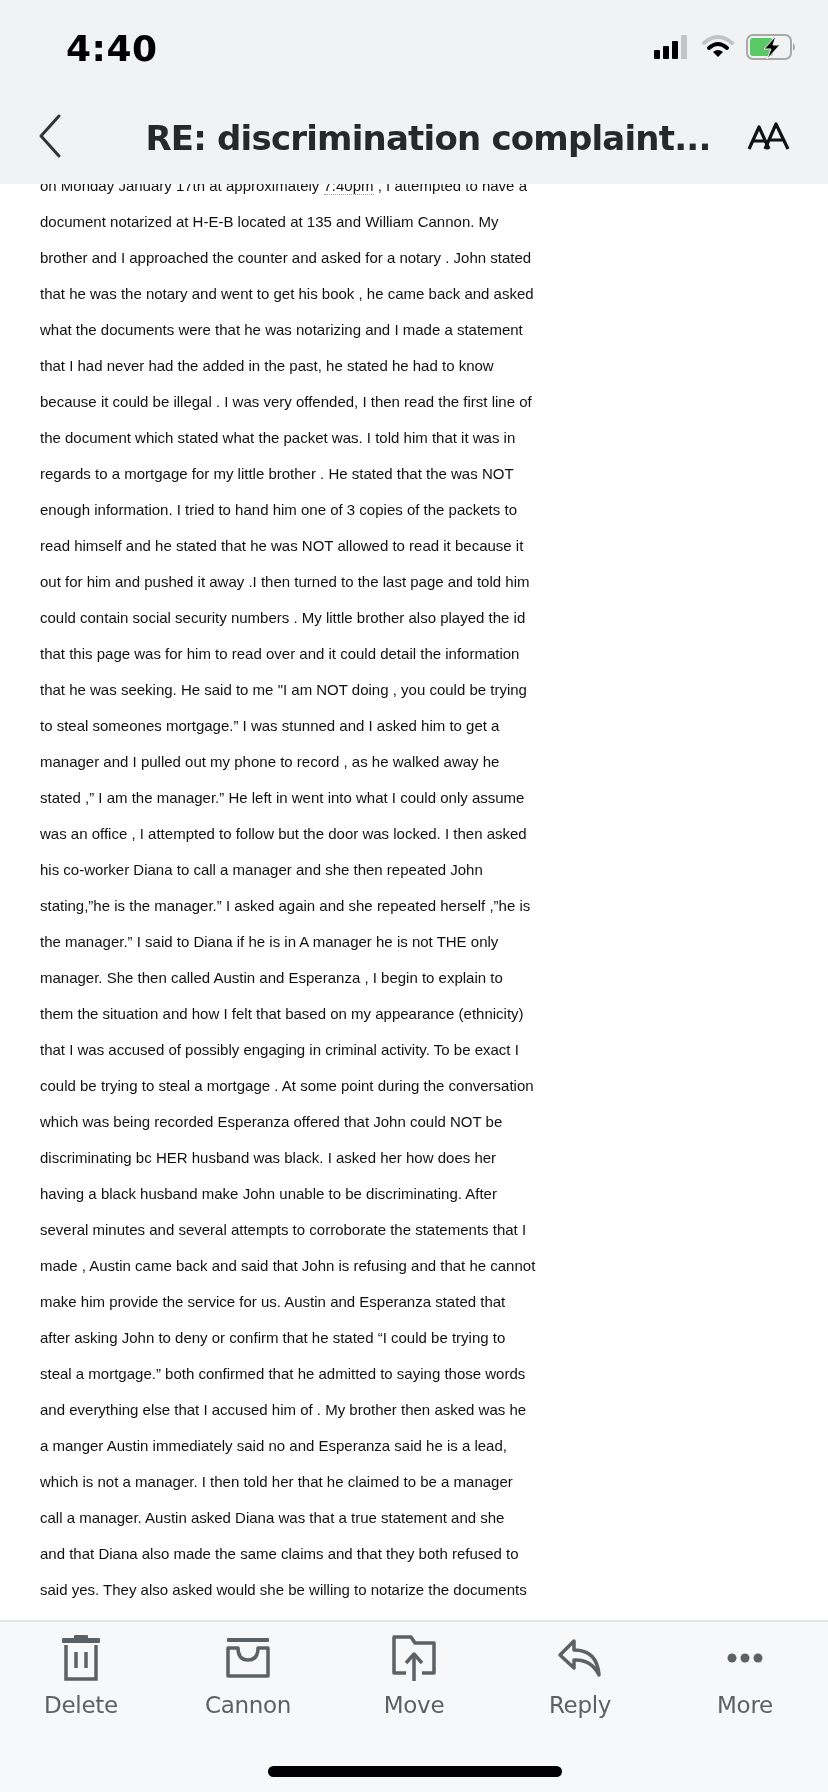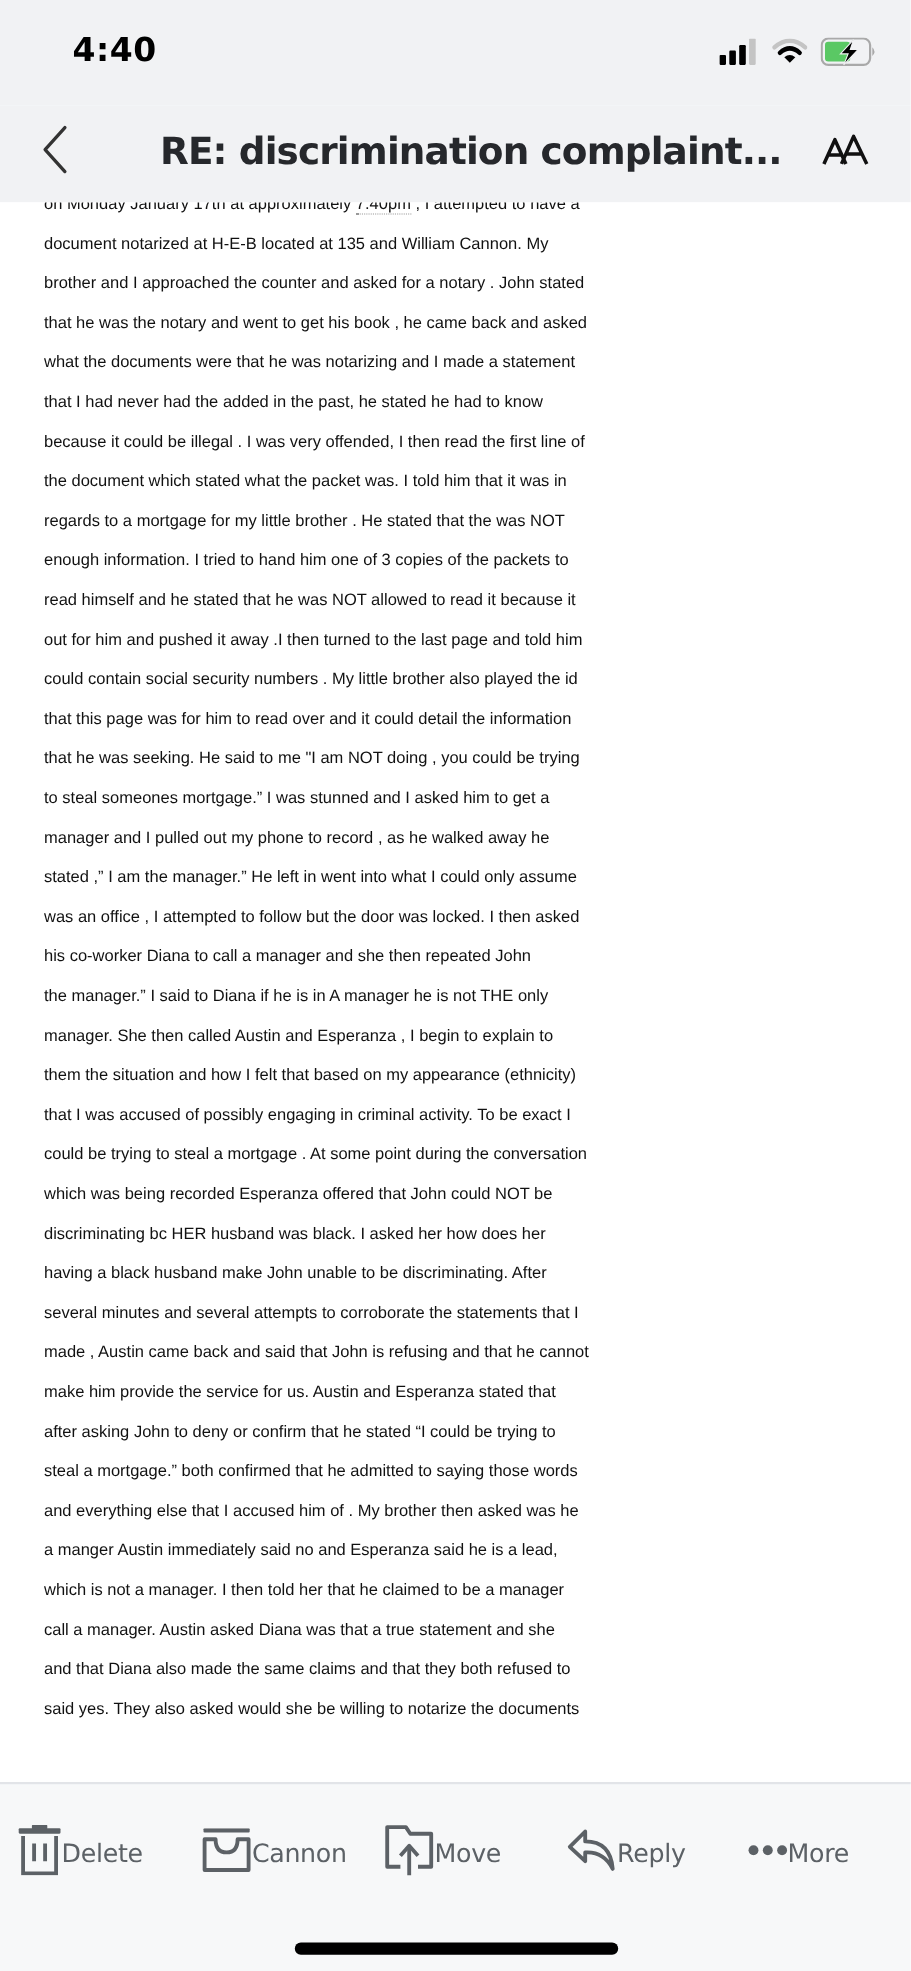--- a/index.html
+++ b/index.html
@@ -12,21 +12,21 @@
     .screen { position: relative; width: 828px; height: 1792px; background: #fff; }
 
     
     .status-bar {
       position: absolute; top: 0; left: 0; width: 828px; height: 96px;
       background: #f1f2f4;
     }
     .status-time {
       position: absolute; left: 66px; top: 28px;
       font-family: "DejaVu Sans", sans-serif; font-weight: bold;
-      font-size: 30px; letter-spacing: 0.5px; color: #000;
+      font-size: 36px; letter-spacing: 0.5px; color: #000;
     }
     .status-icons { position: absolute; right: 30px; top: 36px; height: 26px; display: flex; align-items: center; gap: 12px; }
 
     
     .nav-bar {
       position: absolute; top: 96px; left: 0; width: 828px; height: 88px;
       background: #f1f2f4;
     }
     .back-button { position: absolute; left: 30px; top: 14px; width: 40px; height: 56px; display: flex; align-items: center; justify-content: center; cursor: pointer; }
     .nav-title {
@@ -48,21 +48,21 @@
     }
     .time-link { border-bottom: 1.5px dotted #999; }
 
     
     .toolbar {
       position: absolute; top: 1620px; left: 0; width: 828px; height: 172px;
       background: #f7f8f9; border-top: 2px solid #e2e4e8;
     }
     .tool {
       position: absolute; top: 10px; width: 130px; height: 100px;
-      display: flex; flex-direction: row; align-items: center; cursor: pointer;
+      display: flex; flex-direction: column; align-items: center; cursor: pointer;
     }
     .tool-icon { height: 52px; display: flex; align-items: center; justify-content: center; }
     .tool-label {
       margin-top: 8px; font-family: "DejaVu Sans", sans-serif; font-size: 23px;
       color: #5c6166; letter-spacing: -0.3px;
     }
     .home-indicator {
       position: absolute; left: 268px; top: 1766px; width: 294px; height: 11px;
       border-radius: 6px; background: #000;
     }
@@ -135,20 +135,21 @@
         <div class="line">read himself and he stated that he was NOT allowed to read it because it</div>
         <div class="line">out for him and pushed it away .I then turned to the last page and told him</div>
         <div class="line">could contain social security numbers . My little brother also played the id</div>
         <div class="line">that this page was for him to read over and it could detail the information</div>
         <div class="line">that he was seeking. He said to me "I am NOT doing , you could be trying</div>
         <div class="line">to steal someones mortgage.” I was stunned and I asked him to get a</div>
         <div class="line">manager and I pulled out my phone to record , as he walked away he</div>
         <div class="line">stated ,” I am the manager.” He left in went into what I could only assume</div>
         <div class="line">was an office , I attempted to follow but the door was locked. I then asked</div>
         <div class="line">his co-worker Diana to call a manager and she then repeated John</div>
+        <div class="line">stating,”he is the manager.” I asked again and she repeated herself ,”he is</div>
         <div class="line">the manager.” I said to Diana if he is in A manager he is not THE only</div>
         <div class="line">manager. She then called Austin and Esperanza , I begin to explain to</div>
         <div class="line">them the situation and how I felt that based on my appearance (ethnicity)</div>
         <div class="line">that I was accused of possibly engaging in criminal activity. To be exact I</div>
         <div class="line">could be trying to steal a mortgage . At some point during the conversation</div>
         <div class="line">which was being recorded Esperanza offered that John could NOT be</div>
         <div class="line">discriminating bc HER husband was black. I asked her how does her</div>
         <div class="line">having a black husband make John unable to be discriminating. After</div>
         <div class="line">several minutes and several attempts to corroborate the statements that I</div>
         <div class="line">made , Austin came back and said that John is refusing and that he cannot</div>

